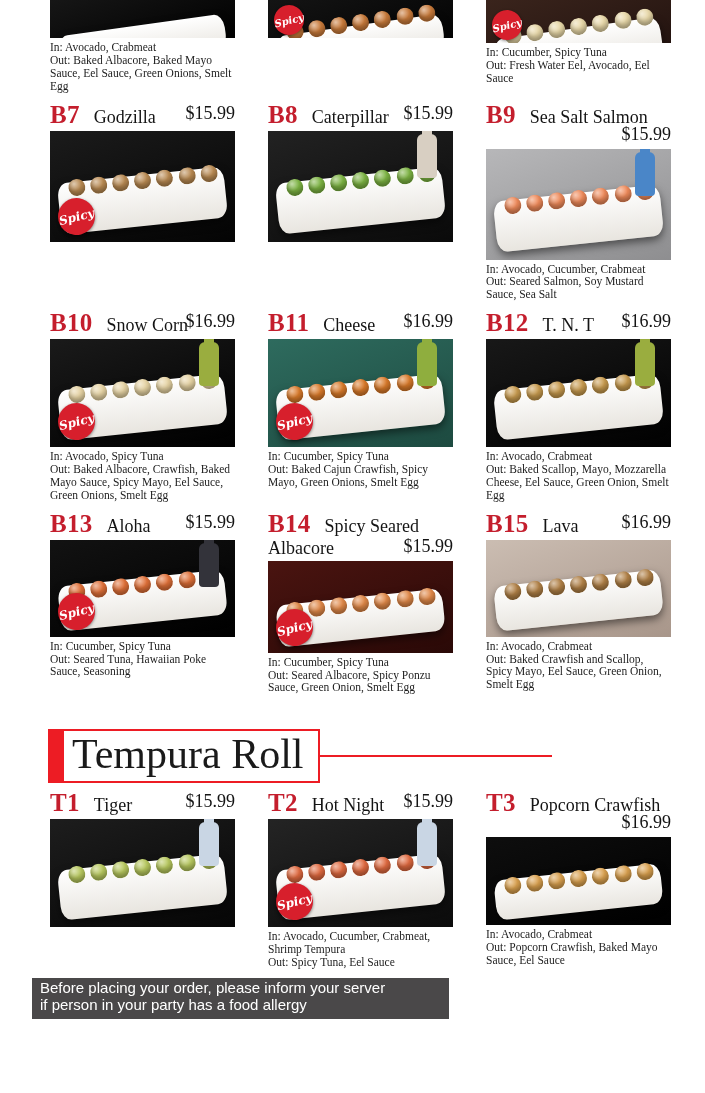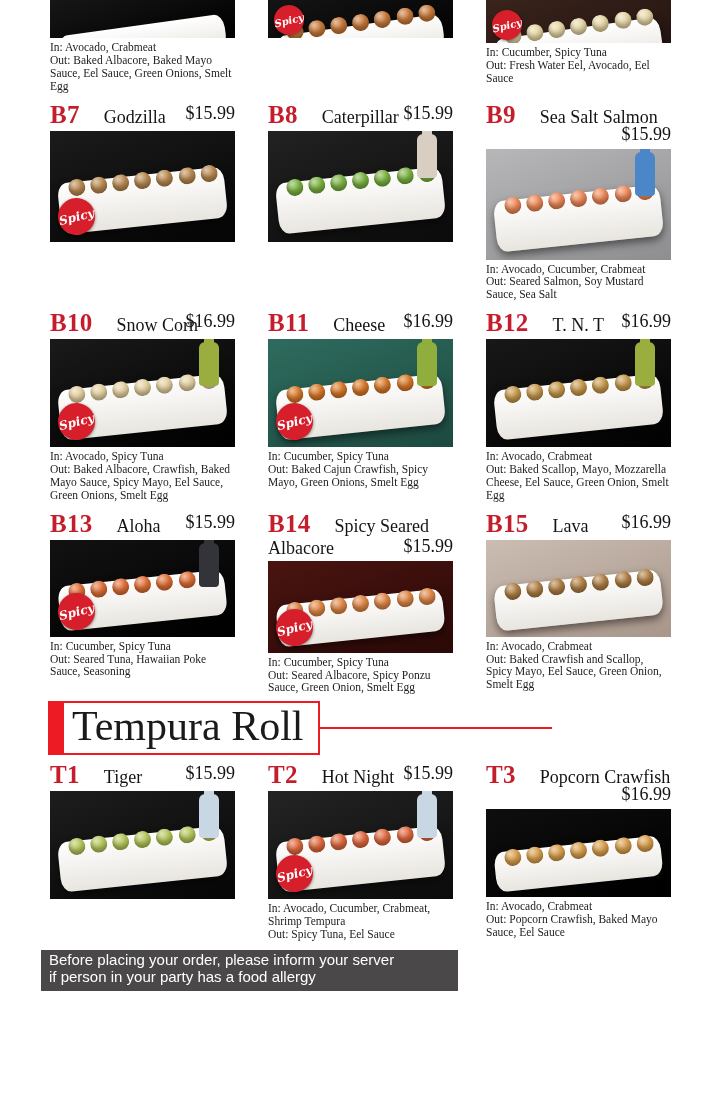--- a/index.html
+++ b/index.html
@@ -4,21 +4,21 @@
 <style>
   html,body{margin:0;padding:0;background:#fff;}
   .page{position:relative;width:705px;height:1093px;overflow:hidden;background:#ffffff;
         font-family:"Liberation Serif",serif;color:#1c1c1c;}
   .menu-grid{display:grid;grid-template-columns:repeat(3,185px);column-gap:33px;padding-left:50px;}
   .item{margin-bottom:7px;}
 
   
   .title-row{position:relative;min-height:27px;margin:1px 0 2px;}
   .code{color:#c41e2d;font-size:25px;font-weight:bold;letter-spacing:.3px;}
-  .name{font-size:18px;color:#141414;margin-left:24px;}
+  .name{font-size:18px;color:#141414;margin-left:14px;}
   .price{position:absolute;right:0;top:2px;font-size:18px;color:#141414;}
   .title-row.wrap2{min-height:46px;}
   .title-row.wrap2 .price{top:auto;bottom:2px;}
 
   
   .photo{position:relative;overflow:hidden;width:185px;height:110px;
          background:linear-gradient(160deg,var(--bg1,#151515),var(--bg2,#000));}
   .plate{position:absolute;left:5%;right:5%;top:40%;height:46%;
          background:linear-gradient(#ffffff,#e8e5df);border-radius:10px/14px;
          transform:rotate(-6deg);box-shadow:0 4px 9px rgba(0,0,0,.5);}
@@ -36,28 +36,28 @@
          transform:rotate(-14deg);font-style:italic;font-weight:bold;font-size:12px;
          font-family:"DejaVu Serif",serif;box-shadow:0 1px 3px rgba(0,0,0,.45);}
   .photo.cut-top .plate{top:auto;bottom:-55%;height:90%;transform:rotate(-8deg);}
   .photo.cut-top .food{top:auto;bottom:18%;transform:rotate(-8deg);}
   .photo.cut-top .badge{width:30px;height:30px;font-size:10px;left:6px;bottom:3px;}
 
   
   .desc{font-size:11.5px;line-height:1.12;color:#1c1c1c;white-space:pre-line;margin-top:3px;}
 
   
-  .section-header{display:flex;align-items:center;margin:0 0 5px 48px;}
+  .section-header{display:flex;align-items:center;margin:28px 0 5px 48px;}
   .header-bar{width:14px;height:54px;background:#ed1c24;flex:0 0 auto;}
   .header-box{border:2px solid #ed1c24;padding:0 14px 4px 8px;font-size:42px;line-height:46px;
               color:#1a1a1a;white-space:nowrap;}
   .header-line{width:232px;height:2px;background:#ed1c24;flex:0 0 auto;}
 
   
-  .notices{padding-left:41px;margin-top:2px;}
+  .notices{padding-left:32px;margin-top:2px;}
   .notice{background:#4a4849;color:#fff;font-family:"Liberation Sans",sans-serif;
           font-size:15px;line-height:1.13;padding:2px 8px 5px;white-space:pre-line;margin-bottom:6px;}
   .notice-1{width:401px;}
   .notice-2{width:448px;}
 </style>
 </head>
 <body>
 
 <div class="page">
 

